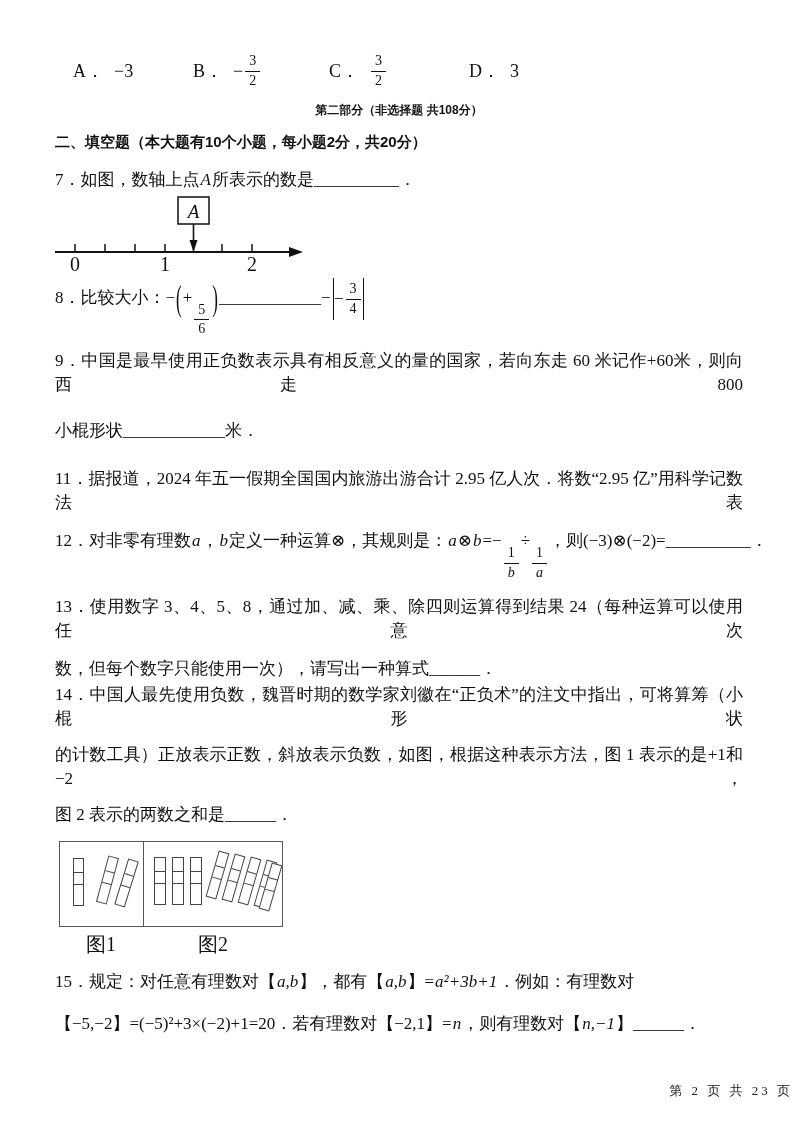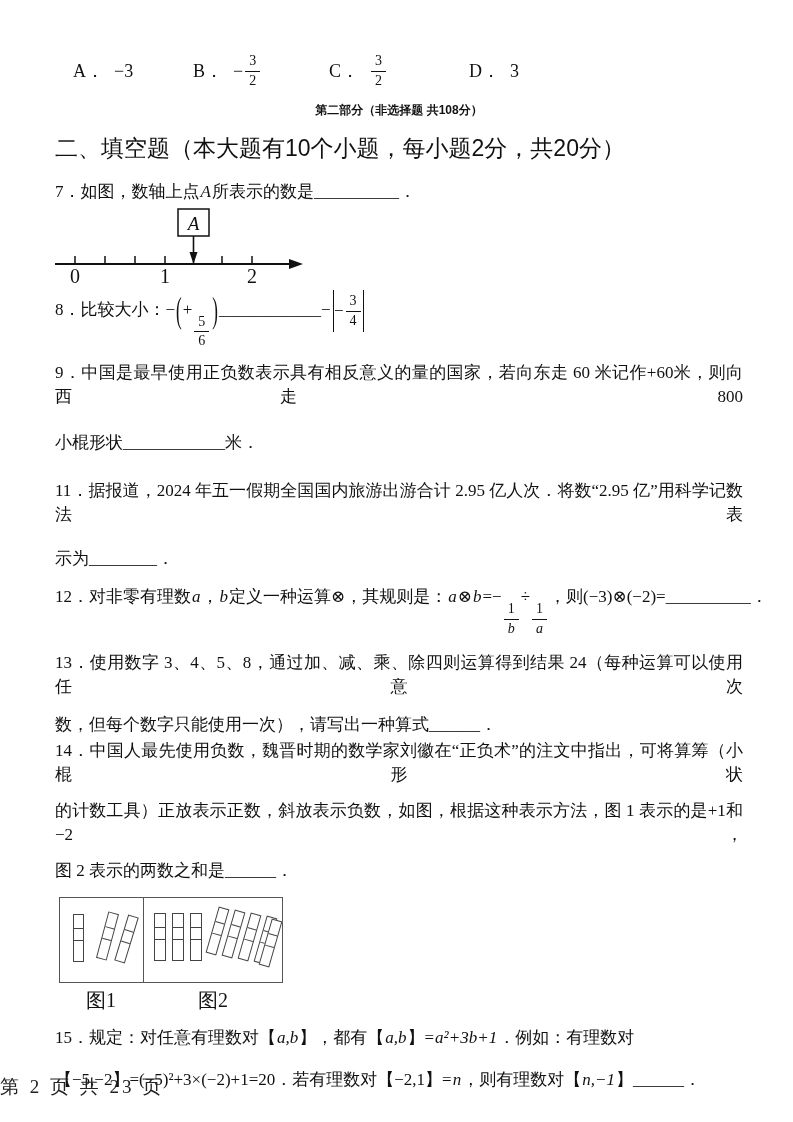--- a/index.html
+++ b/index.html
@@ -5,22 +5,22 @@
   html,body{margin:0;padding:0;background:#e8e8e8;}
   .page{
     width:793px;height:1122px;background:#ffffff;position:relative;overflow:hidden;
     margin:0 auto;box-sizing:border-box;padding:0 50px 0 55px;
     font-family:"Liberation Serif","DejaVu Serif",serif;color:#111;
   }
   .ln{font-size:17px;line-height:24px;white-space:nowrap;}
   .jfull{white-space:normal;text-align:justify;text-align-last:justify;}
   .heading{font-family:"Liberation Sans","DejaVu Sans",sans-serif;font-weight:bold;
     font-size:12px;text-align:center;margin-top:10px;}
-  .sechead{font-family:"Liberation Sans","DejaVu Sans",sans-serif;font-weight:normal;
-    font-size:23px;margin-top:14px;}
+  .sechead{font-family:"Liberation Sans","DejaVu Sans",sans-serif;font-weight:bold;
+    font-size:15px;margin-top:14px;}
   .v{font-style:italic;padding:0 1px;}
   .blank{letter-spacing:0;}
   
   .options{margin:50px 0 0 18px;display:flex;font-size:18px;align-items:center;height:42px;}
   .opt{display:inline-flex;align-items:center;}
   .opt .ol{margin-right:10px;}
   .opt-a{width:120px;} .opt-b{width:136px;} .opt-c{width:140px;}
   
   .frac{display:inline-flex;flex-direction:column;align-items:center;
     font-size:14px;line-height:1.15;vertical-align:-0.8em;margin:0 2px;}
@@ -37,22 +37,22 @@
   .rcell{position:relative;box-sizing:border-box;}
   .rcell1{width:84px;border-right:1.6px solid #555;}
   .rcell2{flex:1;}
   .rod{position:absolute;width:11px;height:48px;border:1.4px solid #444;background:#fff;
     display:flex;flex-direction:column;box-sizing:border-box;}
   .rod .s1{height:30%;border-bottom:1.4px solid #444;}
   .rod .s2{height:24%;border-bottom:1.4px solid #444;}
   .rodcaps{display:flex;width:224px;margin:4px 0 0 4px;font-size:20px;}
   .rodcaps .c1{width:84px;text-align:center;}
   .rodcaps .c2{flex:1;text-align:center;}
-  .footer{position:absolute;left:0;right:6px;bottom:22px;text-align:left;
-    font-size:19px;letter-spacing:3px;color:#222;}
+  .footer{position:absolute;left:0;right:0;bottom:22px;text-align:right;
+    font-size:13px;letter-spacing:3px;color:#222;}
   svg text{font-family:"Liberation Serif","DejaVu Serif",serif;fill:#111;}
 </style>
 </head>
 <body>
 
 <div class="page">
 
   <div class="options">
     <span class="opt opt-a">
       <span class="ol">A．</span>
@@ -124,23 +124,20 @@
     <span>9．中国是最早使用正负数表示具有相反意义的量的国家，若向东走 60 米记作+60米，则向西走 800</span>
   </div>
   <div class="ln" style="margin-top:22px;">
     <span>小棍形状</span><span class="blank">____________</span><span>米．</span>
   </div>
 
 
   <div class="ln jfull" style="margin-top:24px;">
     <span>11．据报道，2024 年五一假期全国国内旅游出游合计 2.95 亿人次．将数“2.95 亿”用科学记数法表</span>
   </div>
-  <div class="ln" style="margin-top:20px;">
-    <span>示为</span><span class="blank">________</span><span>．</span>
-  </div>
 
   <div class="ln" style="margin-top:14px;">
     <span>12．对非零有理数</span><span class="v">a</span><span>，</span><span class="v">b</span><span>定义一种运算⊗，其规则是：</span><span class="v">a</span><span>⊗</span><span class="v">b</span><span>=</span><span>−</span><span class="frac">
         <span class="fn">1</span>
         <span class="fd it">b</span>
       </span><span>÷</span><span class="frac">
         <span class="fn">1</span>
         <span class="fd it">a</span>
       </span><span>，则</span><span>(−3)⊗(−2)=</span><span class="blank">__________</span><span>．</span>
   </div>

